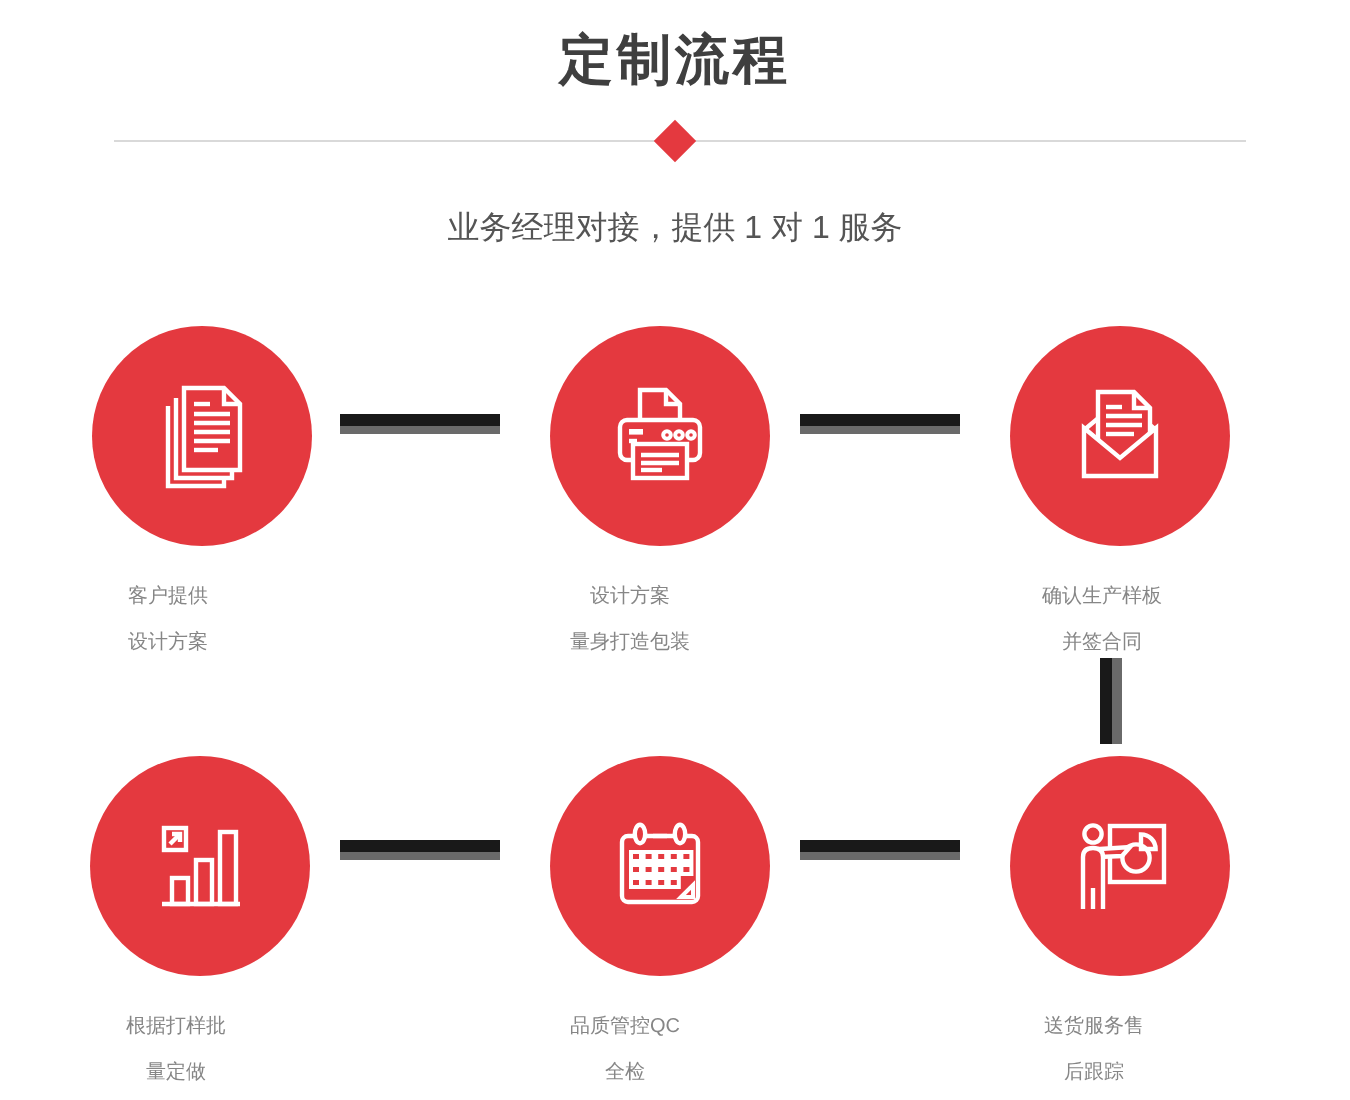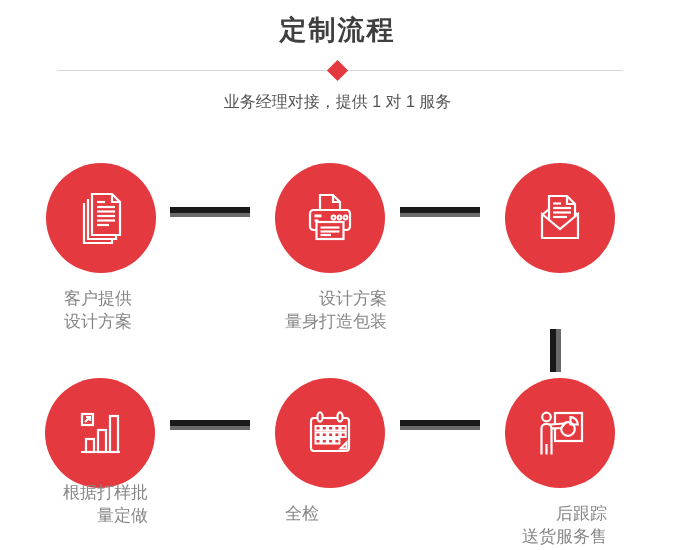--- a/index.html
+++ b/index.html
@@ -3,34 +3,34 @@
 <meta charset="utf-8">
 <style>
   html,body{margin:0;padding:0;background:#fff;}
   .page{position:relative;width:675px;height:550px;background:var(--background);
         font-family:"Liberation Sans","DejaVu Sans",sans-serif;overflow:hidden;}
   .title{position:absolute;top:12px;left:0;width:100%;margin:0;text-align:center;
          font-size:27px;font-weight:bold;letter-spacing:2px;color:var(--title_text);}
   .divider{position:absolute;top:70px;left:57px;width:566px;height:1px;background:var(--divider);}
   .diamond{position:absolute;left:330px;top:63px;width:15px;height:15px;
            background:var(--accent);transform:rotate(45deg);}
-  .subtitle{position:absolute;top:92px;left:0;width:100%;margin:0;text-align:center;
+  .subtitle{position:absolute;top:104px;left:0;width:100%;margin:0;text-align:center;
             font-size:16px;color:var(--subtitle_text);}
   .circle{position:absolute;width:110px;height:110px;border-radius:50%;
           background:var(--accent);display:flex;align-items:center;justify-content:center;}
   .icon{width:60px;height:60px;display:block;}
   .icon *{stroke:#ffffff;stroke-width:2.2;fill:none;stroke-linejoin:miter;}
   .icon .fa{fill:var(--accent);}
   .icon .wf{fill:#ffffff;stroke:none;}
   .icon .thin{stroke-width:2;}
   .hbar{position:absolute;width:80px;height:10px;
         background:linear-gradient(to bottom,var(--connector_dark) 0 62%,var(--connector_gray) 62% 100%);}
   .vbar{position:absolute;left:550px;top:329px;width:11px;height:43px;
         background:linear-gradient(to right,var(--connector_dark) 0 55%,var(--connector_gray) 55% 100%);}
-  .label{position:absolute;font-size:17px;line-height:23px;color:var(--label_text);text-align:right;}
+  .label{position:absolute;font-size:10px;line-height:23px;color:var(--label_text);text-align:center;}
 </style>
 </head>
 <body>
 
 <div class="page">
 
   <h1 class="title">定制流程</h1>
   <div class="divider"></div>
   <div class="diamond"></div>
   <p class="subtitle">业务经理对接，提供 1 对 1 服务</p>
@@ -86,33 +86,37 @@
       <path d="M12,27 L30,12 L48,27"></path>
       <path class="fa" d="M19,8 L37,8 L45,16 L45,43 L19,43 Z"></path>
       <path d="M37,8 L37,16 L45,16"></path>
       <line x1="23" y1="15.5" x2="31" y2="15.5"></line>
       <line x1="23" y1="20" x2="41" y2="20"></line>
       <line x1="23" y1="24.5" x2="41" y2="24.5"></line>
       <line x1="23" y1="29" x2="37" y2="29"></line>
       <path class="fa" d="M12,26 L30,41 L48,26 L48,50 L12,50 Z"></path>
     </svg>
   </div>
+  <div class="label" style="left:521px;top:287px">
+    <div>确认生产样板</div>
+    <div>并签合同</div>
+  </div>
 
   <div class="circle" style="left:45px;top:378px">
     <svg class="icon" viewBox="0 0 60 60">
       <line x1="11" y1="49" x2="50" y2="49"></line>
       <rect x="16" y="36" width="8" height="13"></rect>
       <rect x="28" y="27" width="8" height="22"></rect>
       <rect x="40" y="13" width="8" height="36"></rect>
       <rect x="12" y="11" width="11" height="11"></rect>
       <line x1="15" y1="19" x2="19.5" y2="14.5"></line>
       <polyline points="16,14 20,14 20,18"></polyline>
     </svg>
   </div>
-  <div class="label" style="left:63px;top:481px">
+  <div class="label" style="left:63px;top:502px">
     <div>根据打样批</div>
     <div>量定做</div>
   </div>
 
   <div class="circle" style="left:275px;top:378px">
     <svg class="icon" viewBox="0 0 60 60">
       <rect x="11" y="15" width="38" height="33" rx="3"></rect>
       <ellipse class="fa" cx="20" cy="14" rx="2.6" ry="4.6"></ellipse>
       <ellipse class="fa" cx="40" cy="14" rx="2.6" ry="4.6"></ellipse>
       <line x1="26.5" y1="15" x2="33.5" y2="15"></line>
@@ -127,32 +131,33 @@
       <rect class="thin" x="34.4" y="29.5" width="5" height="4.5"></rect>
       <rect class="thin" x="40.7" y="29.5" width="5" height="4.5"></rect>
       <rect class="thin" x="15.5" y="36" width="5" height="4.5"></rect>
       <rect class="thin" x="21.8" y="36" width="5" height="4.5"></rect>
       <rect class="thin" x="28.1" y="36" width="5" height="4.5"></rect>
       <rect class="thin" x="34.4" y="36" width="5" height="4.5"></rect>
       <path class="thin" d="M40.5,45.5 L46.5,39.5 L46.5,45.5 Z"></path>
     </svg>
   </div>
   <div class="label" style="left:285px;top:502px">
+    <div>品质管控QC</div>
     <div>全检</div>
   </div>
 
   <div class="circle" style="left:505px;top:378px">
     <svg class="icon" viewBox="0 0 60 60">
       <rect x="25" y="10" width="27" height="28"></rect>
       <circle cx="38" cy="26" r="6.8"></circle>
       <path d="M40.5,21.5 L40.5,14.2 A7.3,7.3 0 0 1 47.8,21.5 Z"></path>
       <circle class="fa" cx="16.5" cy="14" r="4.3"></circle>
       <path class="fa" d="M20,21.5 L35,20.5 L31,25 L20,25.5 Z"></path>
       <path class="fa" d="M11.5,51.5 L11.5,25.5 Q11.5,21 16.5,21 Q21.5,21 21.5,25.5 L21.5,51.5"></path>
       <line x1="16.5" y1="41" x2="16.5" y2="51.5"></line>
     </svg>
   </div>
   <div class="label" style="left:522px;top:502px">
+    <div>送货服务售</div>
     <div>后跟踪</div>
-    <div>送货服务售</div>
   </div>
 
 </div>
 
 </body></html>

